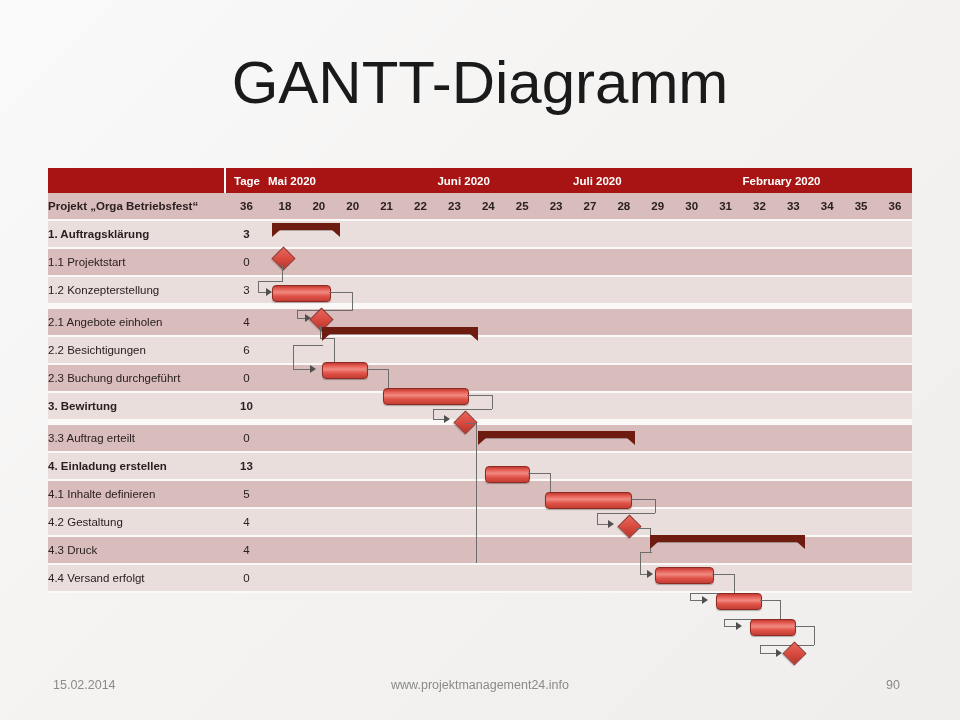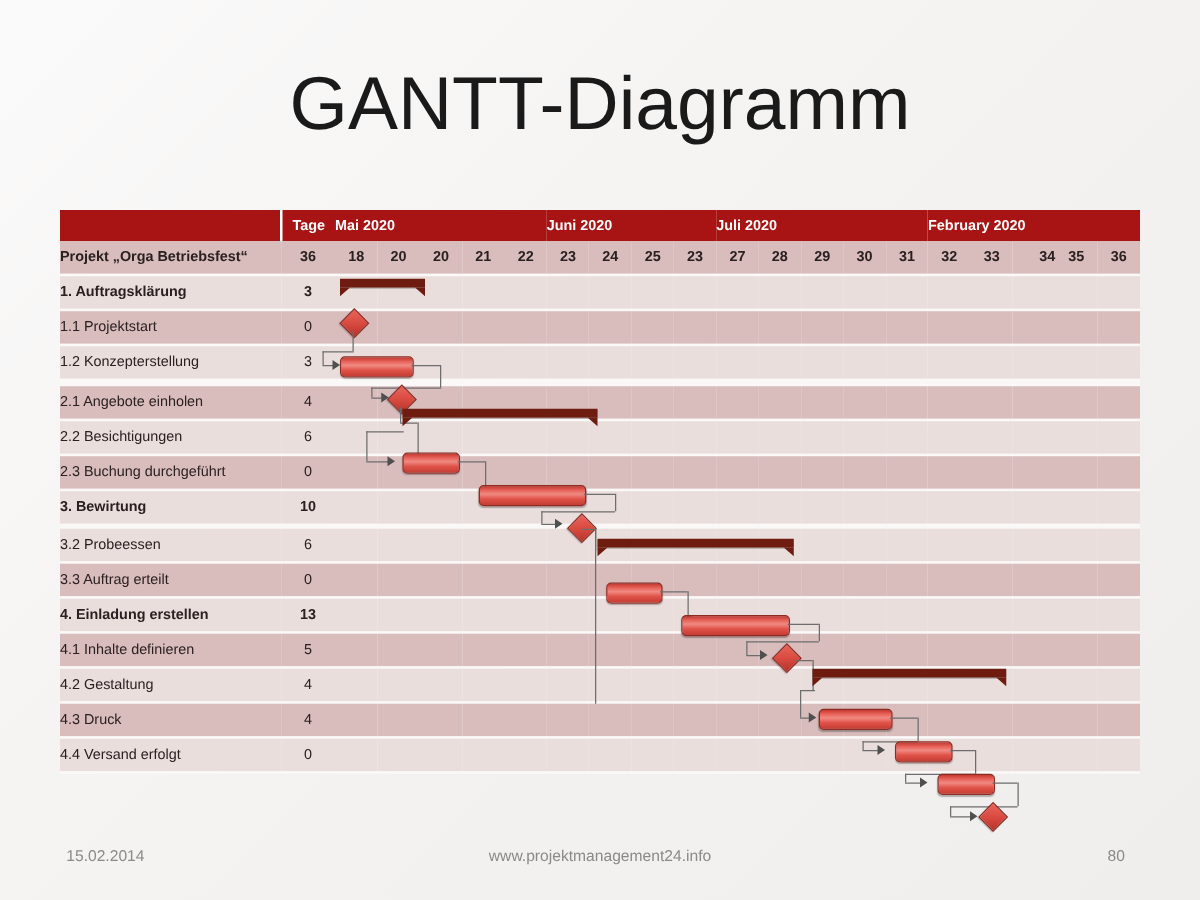--- a/index.html
+++ b/index.html
@@ -130,21 +130,21 @@
         <td class="grid-cell" style="width: 34px; text-align: center; font-size: 11.5px; font-weight: bold; color: rgb(43, 32, 32);">24</td>
         <td class="grid-cell" style="width: 34px; text-align: center; font-size: 11.5px; font-weight: bold; color: rgb(43, 32, 32);">25</td>
         <td class="grid-cell" style="width: 34px; text-align: center; font-size: 11.5px; font-weight: bold; color: rgb(43, 32, 32);">23</td>
         <td class="grid-cell" style="width: 34px; text-align: center; font-size: 11.5px; font-weight: bold; color: rgb(43, 32, 32);">27</td>
         <td class="grid-cell" style="width: 34px; text-align: center; font-size: 11.5px; font-weight: bold; color: rgb(43, 32, 32);">28</td>
         <td class="grid-cell" style="width: 34px; text-align: center; font-size: 11.5px; font-weight: bold; color: rgb(43, 32, 32);">29</td>
         <td class="grid-cell" style="width: 34px; text-align: center; font-size: 11.5px; font-weight: bold; color: rgb(43, 32, 32);">30</td>
         <td class="grid-cell" style="width: 34px; text-align: center; font-size: 11.5px; font-weight: bold; color: rgb(43, 32, 32);">31</td>
         <td class="grid-cell" style="width: 34px; text-align: center; font-size: 11.5px; font-weight: bold; color: rgb(43, 32, 32);">32</td>
         <td class="grid-cell" style="width: 34px; text-align: center; font-size: 11.5px; font-weight: bold; color: rgb(43, 32, 32);">33</td>
-        <td class="grid-cell" style="width: 34px; text-align: right; font-size: 11.5px; font-weight: bold; color: rgb(43, 32, 32);">34</td>
+        <td class="grid-cell" style="width: 34px; text-align: center; font-size: 11.5px; font-weight: bold; color: rgb(43, 32, 32);">34</td>
         <td class="grid-cell" style="width: 34px; text-align: center; font-size: 11.5px; font-weight: bold; color: rgb(43, 32, 32);">35</td>
         <td class="grid-cell" style="width: 34px; text-align: center; font-size: 11.5px; font-weight: bold; color: rgb(43, 32, 32);">36</td>
       </tr>
       <tr>
         <td class="rowsep" colspan="21"></td>
       </tr>
       <tr class="rowB">
         <td class="cell-name bold">1. Auftragsklärung</td>
         <td class="cell-days bold">3</td>
         <td class="grid-cell" style="width: 34px; text-align: center; font-size: 11.5px; font-weight: bold; color: rgb(43, 32, 32);"></td>
@@ -327,43 +327,20 @@
         <td class="grid-cell" style="width: 34px; text-align: center; font-size: 11.5px; font-weight: bold; color: rgb(43, 32, 32);"></td>
         <td class="grid-cell" style="width: 34px; text-align: center; font-size: 11.5px; font-weight: bold; color: rgb(43, 32, 32);"></td>
         <td class="grid-cell" style="width: 34px; text-align: center; font-size: 11.5px; font-weight: bold; color: rgb(43, 32, 32);"></td>
         <td class="grid-cell" style="width: 34px; text-align: center; font-size: 11.5px; font-weight: bold; color: rgb(43, 32, 32);"></td>
       </tr>
       <tr>
         <td class="rowsep" colspan="21"></td>
       </tr>
       <tr>
         <td class="rowsep" colspan="21"></td>
-      </tr>
-      <tr class="rowB">
-        <td class="cell-name">3.2 Probeessen</td>
-        <td class="cell-days">6</td>
-        <td class="grid-cell" style="width: 34px; text-align: center; font-size: 11.5px; font-weight: bold; color: rgb(43, 32, 32);"></td>
-        <td class="grid-cell" style="width: 34px; text-align: center; font-size: 11.5px; font-weight: bold; color: rgb(43, 32, 32);"></td>
-        <td class="grid-cell" style="width: 34px; text-align: center; font-size: 11.5px; font-weight: bold; color: rgb(43, 32, 32);"></td>
-        <td class="grid-cell" style="width: 34px; text-align: center; font-size: 11.5px; font-weight: bold; color: rgb(43, 32, 32);"></td>
-        <td class="grid-cell" style="width: 34px; text-align: center; font-size: 11.5px; font-weight: bold; color: rgb(43, 32, 32);"></td>
-        <td class="grid-cell" style="width: 34px; text-align: center; font-size: 11.5px; font-weight: bold; color: rgb(43, 32, 32);"></td>
-        <td class="grid-cell" style="width: 34px; text-align: center; font-size: 11.5px; font-weight: bold; color: rgb(43, 32, 32);"></td>
-        <td class="grid-cell" style="width: 34px; text-align: center; font-size: 11.5px; font-weight: bold; color: rgb(43, 32, 32);"></td>
-        <td class="grid-cell" style="width: 34px; text-align: center; font-size: 11.5px; font-weight: bold; color: rgb(43, 32, 32);"></td>
-        <td class="grid-cell" style="width: 34px; text-align: center; font-size: 11.5px; font-weight: bold; color: rgb(43, 32, 32);"></td>
-        <td class="grid-cell" style="width: 34px; text-align: center; font-size: 11.5px; font-weight: bold; color: rgb(43, 32, 32);"></td>
-        <td class="grid-cell" style="width: 34px; text-align: center; font-size: 11.5px; font-weight: bold; color: rgb(43, 32, 32);"></td>
-        <td class="grid-cell" style="width: 34px; text-align: center; font-size: 11.5px; font-weight: bold; color: rgb(43, 32, 32);"></td>
-        <td class="grid-cell" style="width: 34px; text-align: center; font-size: 11.5px; font-weight: bold; color: rgb(43, 32, 32);"></td>
-        <td class="grid-cell" style="width: 34px; text-align: center; font-size: 11.5px; font-weight: bold; color: rgb(43, 32, 32);"></td>
-        <td class="grid-cell" style="width: 34px; text-align: center; font-size: 11.5px; font-weight: bold; color: rgb(43, 32, 32);"></td>
-        <td class="grid-cell" style="width: 34px; text-align: center; font-size: 11.5px; font-weight: bold; color: rgb(43, 32, 32);"></td>
-        <td class="grid-cell" style="width: 34px; text-align: center; font-size: 11.5px; font-weight: bold; color: rgb(43, 32, 32);"></td>
-        <td class="grid-cell" style="width: 34px; text-align: center; font-size: 11.5px; font-weight: bold; color: rgb(43, 32, 32);"></td>
       </tr>
       <tr>
         <td class="rowsep" colspan="21"></td>
       </tr>
       <tr class="rowA">
         <td class="cell-name">3.3 Auftrag erteilt</td>
         <td class="cell-days">0</td>
         <td class="grid-cell" style="width: 34px; text-align: center; font-size: 11.5px; font-weight: bold; color: rgb(43, 32, 32);"></td>
         <td class="grid-cell" style="width: 34px; text-align: center; font-size: 11.5px; font-weight: bold; color: rgb(43, 32, 32);"></td>
         <td class="grid-cell" style="width: 34px; text-align: center; font-size: 11.5px; font-weight: bold; color: rgb(43, 32, 32);"></td>
@@ -632,13 +609,13 @@
   <div class="conn v" style="left:712px;top:477px;height:8px;"></div>
   <div class="conn h" style="left:712px;top:485px;width:18px;"></div>
   <div class="arrow" style="left:728px;top:481px;"></div>
 
   <div class="bar milestone" style="left:738px;top:477px;"></div>
 
 </div>
 
 <div id="footer-date">15.02.2014</div>
 <div id="footer-url">www.projektmanagement24.info</div>
-<div id="footer-page">80</div>
+<div id="footer-page">90</div>
 
 </body></html>

